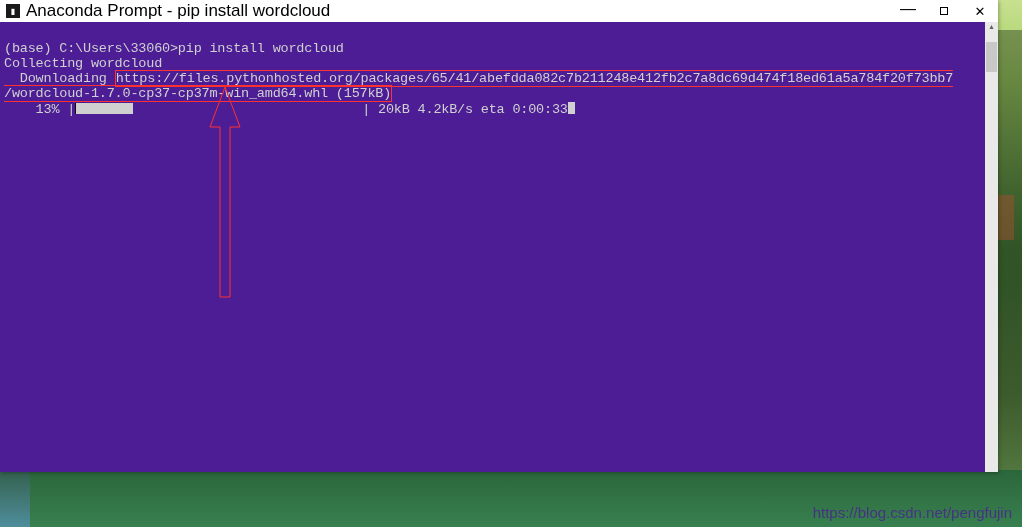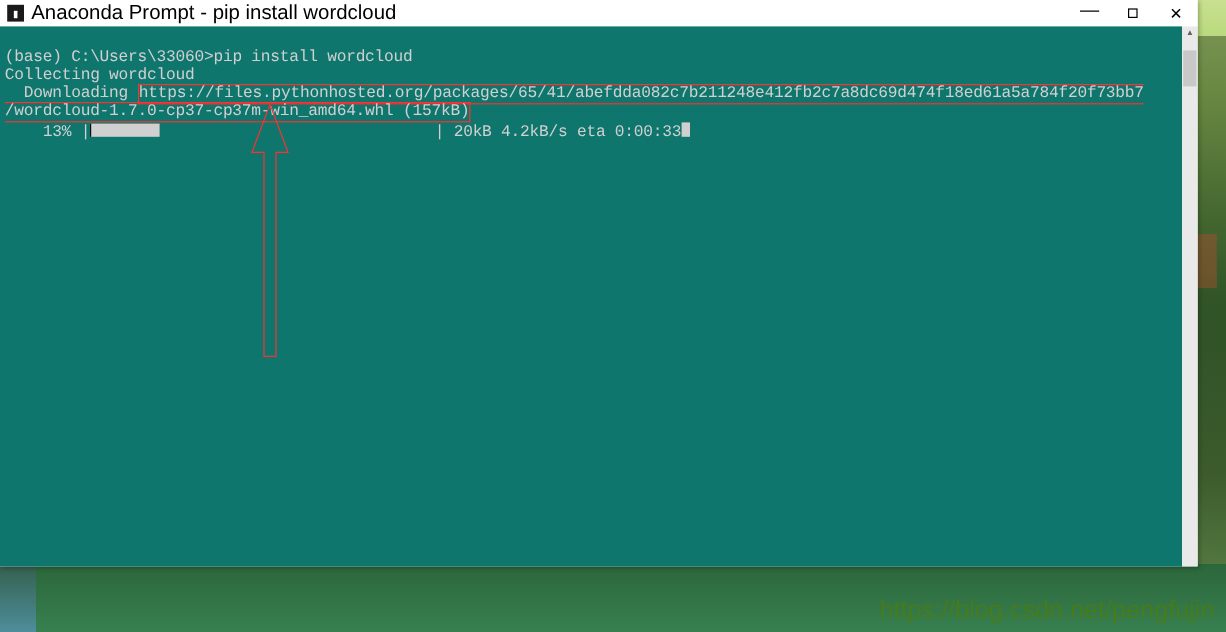--- a/index.html
+++ b/index.html
@@ -89,21 +89,21 @@
     .titlebar-btn span { font-family: Arial; }
     .min-btn span { font-size: 16px; position: relative; top: -2px; }
     .max-btn span { font-size: 9px; border: 1px solid #000; width: 8px; height: 8px; display: inline-block; }
     .close-btn span { font-size: 13px; }
     .terminal {
       position: absolute;
       top: 22px;
       left: 0;
       width: 985px;
       height: 450px;
-      background: #0f766e;
+      background: #4c1d95;
       color: #d0d0d0;
       font-family: "Consolas", "Courier New", monospace;
       font-size: 13.5px;
       line-height: 15px;
       padding: 4px 0 0 4px;
       overflow: hidden;
       white-space: pre;
       letter-spacing: -0.2px;
     }
     .scrollbar {
@@ -158,22 +158,22 @@
     .red-arrow {
       position: absolute;
       left: 200px;
       top: 87px;
       pointer-events: none;
     }
     .footer-credit {
       position: absolute;
       bottom: 6px;
       right: 10px;
-      font-size: 21px;
-      color: #4d7c0f;
+      font-size: 15px;
+      color: #4c1d95;
       font-family: Arial, sans-serif;
       opacity: 0.78;
       text-align: right;
     }
     .bg-stripe-left {
       position: absolute;
       left: 0;
       top: 450px;
       width: 30px;
       height: 80px;

